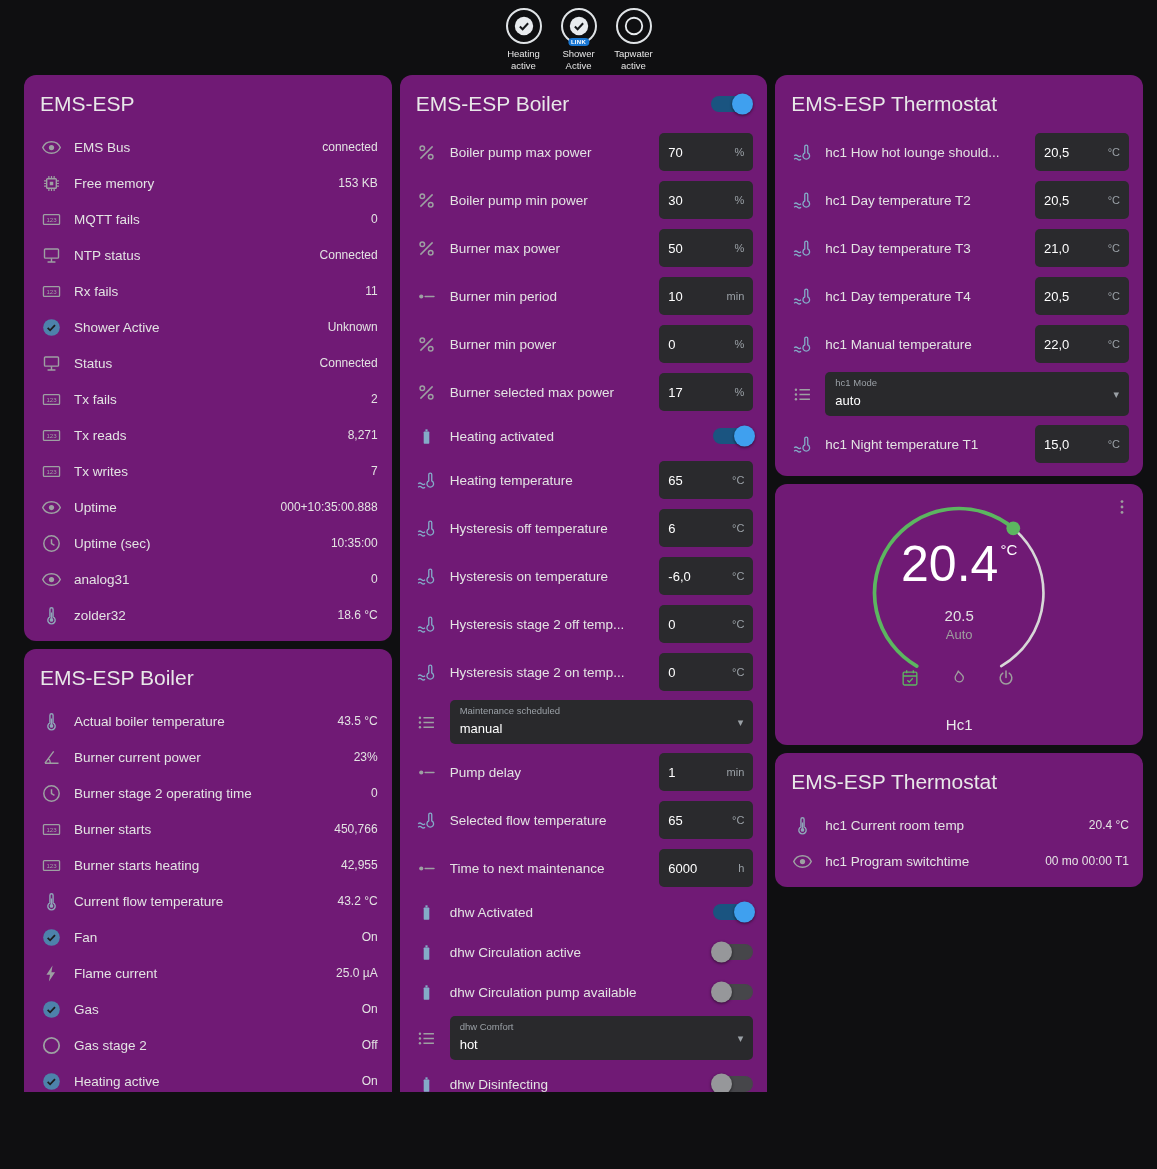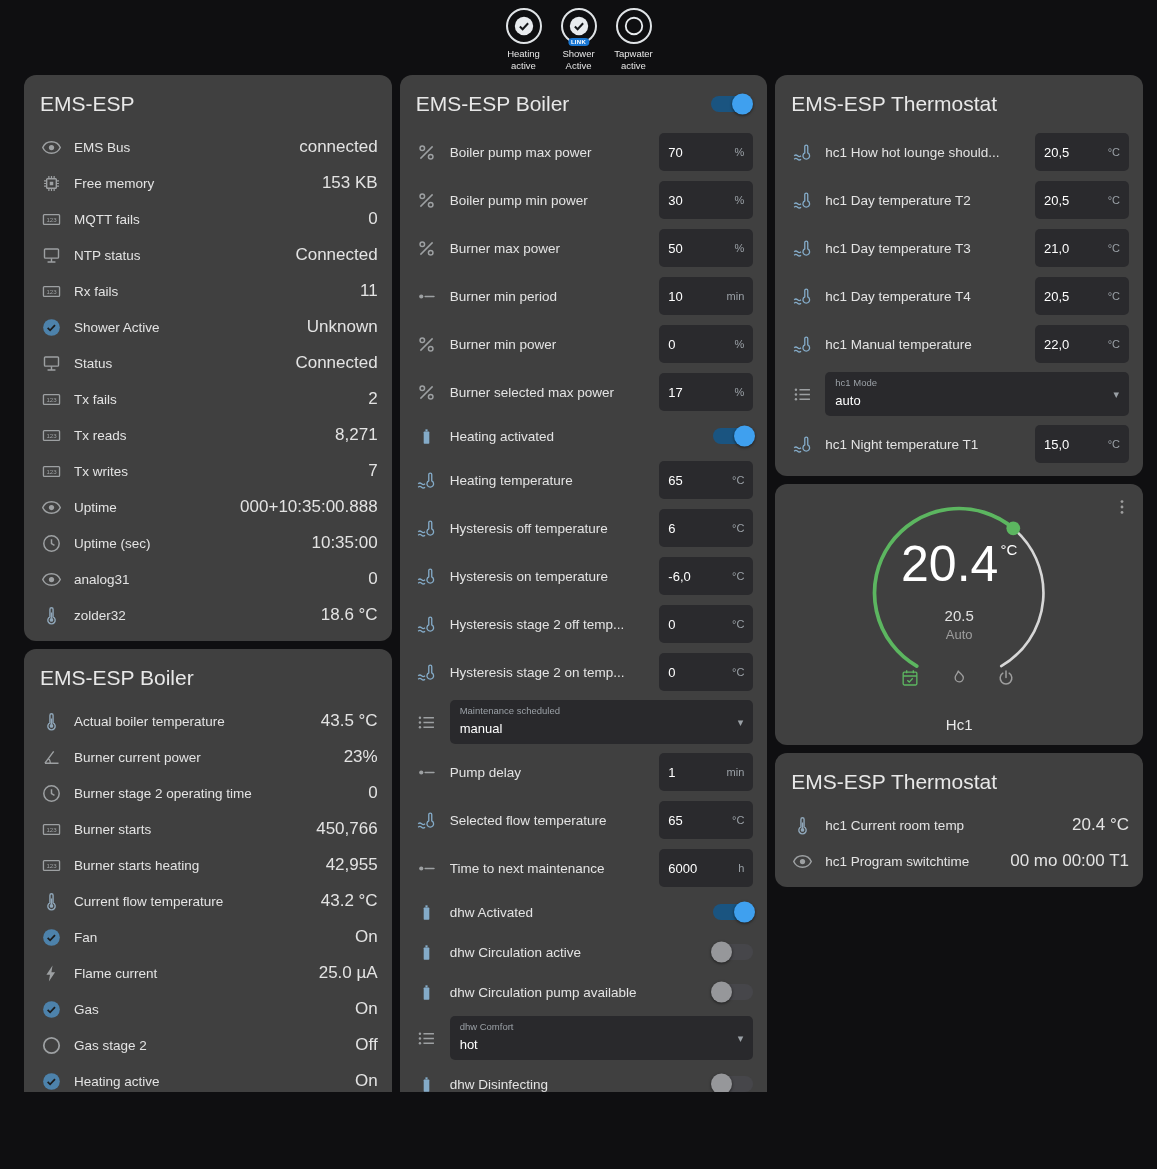--- a/index.html
+++ b/index.html
@@ -8,33 +8,33 @@
   
   .badges{display:flex;justify-content:center;align-items:flex-start;gap:5px;padding:8px 0 2px;height:75px}
   .badge{width:50px;display:flex;flex-direction:column;align-items:center;gap:4px;cursor:pointer}
   .badge-circle{position:relative;width:36px;height:36px;border:2px solid #dfe3e6;border-radius:50%;display:flex;align-items:center;justify-content:center;background:#0f0f11}
   .badge-circle svg{width:22px;height:22px}
   .badge-label{font-size:9.5px;line-height:1.3;text-align:center;color:#e6e6e6}
   .link-chip{position:absolute;bottom:-4px;left:50%;transform:translateX(-50%);background:#1976d2;color:#fff;font-size:6px;font-weight:bold;padding:1px 3px;border-radius:4px;letter-spacing:.3px}
   
   .columns{display:grid;grid-template-columns:1fr 1fr 1fr;gap:8px;padding:0 14px 0 24px;align-items:start}
   .col{display:flex;flex-direction:column;gap:8px;min-width:0}
-  .card{background:#404040;border-radius:12px;padding:2px 0 8px;overflow:hidden}
+  .card{background:#701a75;border-radius:12px;padding:2px 0 8px;overflow:hidden}
   .card-title{font-size:21px;font-weight:400;color:#e8e8e8;padding:15px 16px 13px;white-space:nowrap;overflow:hidden;text-overflow:ellipsis}
   .card-head{display:flex;align-items:center;justify-content:space-between;padding:15px 16px 12px}
   .card-head .card-title{padding:0;flex:1}
   
   .row{display:flex;align-items:center;gap:12px;padding:0 14px 0 16px;height:36px}
   .crow{height:48px}
   .trow{height:40px}
   .srow{height:52px}
   .icon{width:22px;height:22px;flex:0 0 22px;display:flex;align-items:center;justify-content:center;color:#9da0a2}
   .icon svg{width:21px;height:21px;display:block}
   .lbl{flex:1;font-size:13.5px;color:#e3e3e3;white-space:nowrap;overflow:hidden;text-overflow:ellipsis}
-  .val{font-size:17px;color:#e3e3e3;white-space:nowrap;}
+  .val{font-size:12px;color:#e3e3e3;white-space:nowrap;}
   
   .ic-check-circle{color:#4d82ab}
   .ic-thermo-water,.ic-battery{color:#84abc8}
   .ic-thermometer{color:#8fa6b8}
   
   .numbox{flex:0 0 94px;height:38px;background:#2a2a2d;border-radius:5px;display:flex;align-items:center;justify-content:space-between;padding:0 9px;cursor:text}
   .nval{font-size:13px;color:#fff}
   .nunit{font-size:11px;color:#9aa0a6;margin-left:5px}
   
   .selbox{flex:1;height:44px;background:#29292c;border-radius:5px;display:flex;align-items:center;padding:0 10px;position:relative;cursor:pointer}

